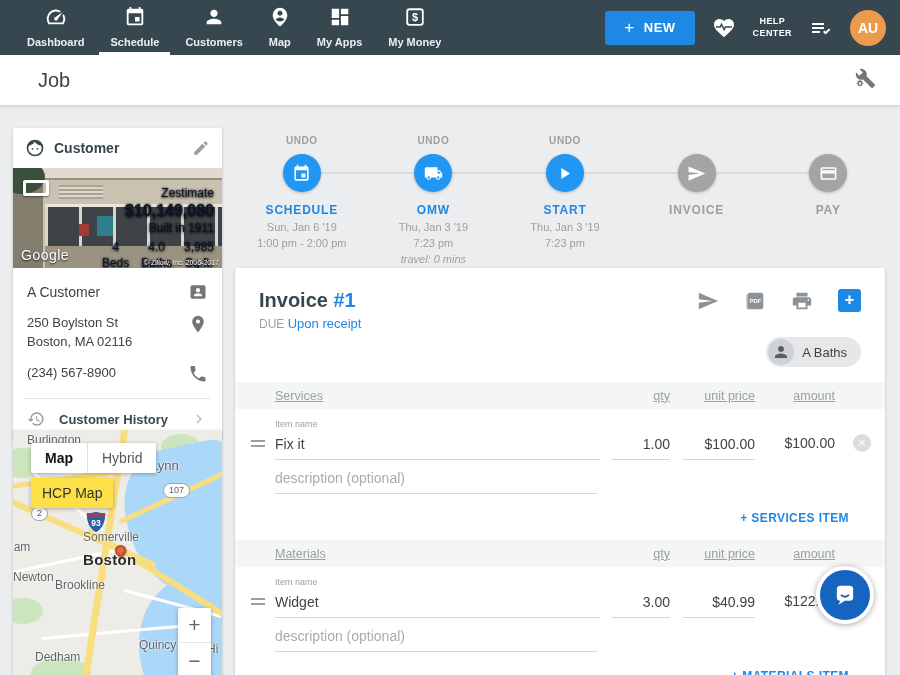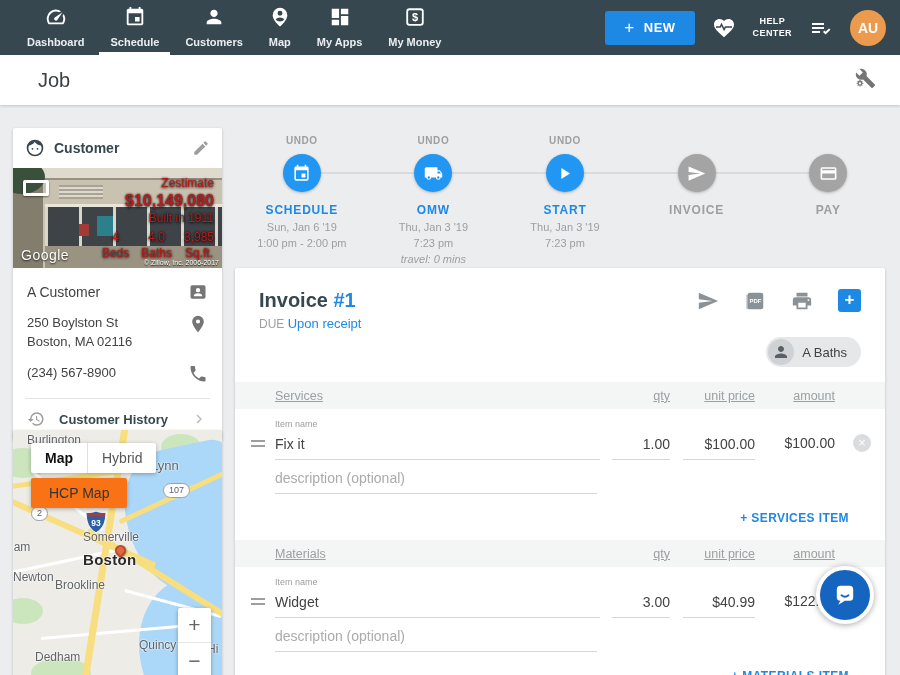--- a/index.html
+++ b/index.html
@@ -37,21 +37,21 @@
   .photo { position:relative; height:100px; background:#C9C2B0; overflow:hidden; }
   .pv-cornice { position:absolute; top:0; left:0; right:0; height:12px; background:#DFDACD; border-bottom:2px solid #97917f; }
   .pv-door { position:absolute; left:0; top:12px; bottom:0; width:30px; background:#837d6e; }
   .pv-vent { position:absolute; left:46px; top:17px; width:44px; height:14px; background:repeating-linear-gradient(0deg,#aaa294 0 2px,#ddd8cc 2px 4px); }
   .pv-windows { position:absolute; left:32px; right:0; top:36px; height:42px; background:#3E4347; border-top:3px solid #E9E5D9; background-image:repeating-linear-gradient(90deg, rgba(233,229,217,.9) 0 3px, transparent 3px 34px); }
   .pv-teal { position:absolute; left:84px; top:48px; width:16px; height:20px; background:#2e7f8c; }
   .pv-red { position:absolute; left:66px; top:56px; width:10px; height:12px; background:#a23b35; }
   .pv-base { position:absolute; left:32px; right:0; bottom:0; height:22px; background:#9a9381; }
   .pv-green { position:absolute; left:-14px; top:-8px; width:46px; height:34px; background:#39503a; border-radius:50%; }
   .sv-rect { position:absolute; left:10px; top:12px; width:26px; height:16px; border:3px solid #fff; border-radius:2px; box-shadow:0 1px 2px rgba(0,0,0,.5); }
-  .photo-overlay { position:absolute; top:8px; right:8px; text-align:right; color:#b91c1c; text-shadow:0 1px 3px rgba(0,0,0,.9), 0 0 2px rgba(0,0,0,.7); }
+  .photo-overlay { position:absolute; top:18px; right:8px; text-align:right; color:#0f172a; text-shadow:0 1px 3px rgba(0,0,0,.9), 0 0 2px rgba(0,0,0,.7); }
   .zest-label { font-size:12px; }
   .zest-value { font-size:16px; font-weight:bold; margin:2px 0 1px; }
   .zest-built { font-size:12px; }
   .facts { display:flex; justify-content:flex-end; gap:12px; margin-top:4px; }
   .fact { text-align:center; font-size:12px; line-height:1.35; }
   .google-mark { position:absolute; left:8px; bottom:5px; color:#fff; font-size:14px; letter-spacing:.5px; text-shadow:0 1px 2px rgba(0,0,0,.8); }
   .attribution { position:absolute; right:3px; bottom:2px; color:#fff; font-size:7px; text-shadow:0 1px 1px rgba(0,0,0,.9); }
   .cust-details { padding:4px 12px 0; }
   .c-row { display:flex; align-items:flex-start; padding:10px 2px 2px; }
   .c-text { font-size:13px; color:#424242; line-height:1.45; }
@@ -69,21 +69,21 @@
   .road { position:absolute; background:#F8DE7E; border-radius:2px; }
   .wroad { position:absolute; background:#fff; height:3px; }
   .mlabel { position:absolute; font-size:12px; color:#5f6368; text-shadow:0 0 2px #fff,0 0 2px #fff; white-space:nowrap; }
   .mlabel.big { font-size:15px; font-weight:bold; color:#2b2b2b; letter-spacing:.3px; }
   .pin { position:absolute; width:11px; height:11px; background:#E4683F; border:2px solid #BC4A28; border-radius:50% 50% 50% 0; transform:rotate(-45deg); box-shadow:0 1px 2px rgba(0,0,0,.4); }
   .route-badge { position:absolute; background:#fff; border:1px solid #9aa0a6; border-radius:8px; font-size:9px; color:#5f6368; padding:0 5px; line-height:13px; }
   .i93 { position:absolute; width:22px; height:24px; }
   .map-type { position:absolute; left:18px; top:13px; display:flex; background:#fff; border-radius:2px; box-shadow:0 1px 4px rgba(0,0,0,.3); z-index:3; }
   .map-type-btn { font-size:14px; padding:7px 14px; color:#565656; cursor:pointer; }
   .map-type-btn.sel { font-weight:bold; color:#111; border-right:1px solid #e0e0e0; }
-  .hcp-btn { position:absolute; left:18px; top:48px; background:#f97316; border-radius:2px; box-shadow:0 1px 4px rgba(0,0,0,.3); font-size:14px; color:#333; padding:7px 18px; z-index:3; cursor:pointer; }
+  .hcp-btn { position:absolute; left:18px; top:48px; background:#fde047; border-radius:2px; box-shadow:0 1px 4px rgba(0,0,0,.3); font-size:14px; color:#333; padding:7px 11px; z-index:3; cursor:pointer; }
   .zoom-ctl { position:absolute; right:11px; top:178px; width:33px; background:#fff; box-shadow:0 1px 4px rgba(0,0,0,.3); border-radius:2px; z-index:3; }
   .zoom-btn { height:35px; display:flex; align-items:center; justify-content:center; font-size:21px; color:#666; cursor:pointer; }
   .zoom-btn:first-child { border-bottom:1px solid #e6e6e6; }
 
   
   .workflow { position:absolute; left:236px; top:135px; width:658px; }
   .steps { display:flex; position:relative; }
   .connector { position:absolute; top:37px; left:54px; right:56px; height:2px; background:#DBDBDB; }
   .step { flex:1; display:flex; flex-direction:column; align-items:center; position:relative; }
   .undo { height:13px; font-size:10px; font-weight:bold; color:#9E9E9E; letter-spacing:.6px; margin-bottom:6px; cursor:pointer; }

